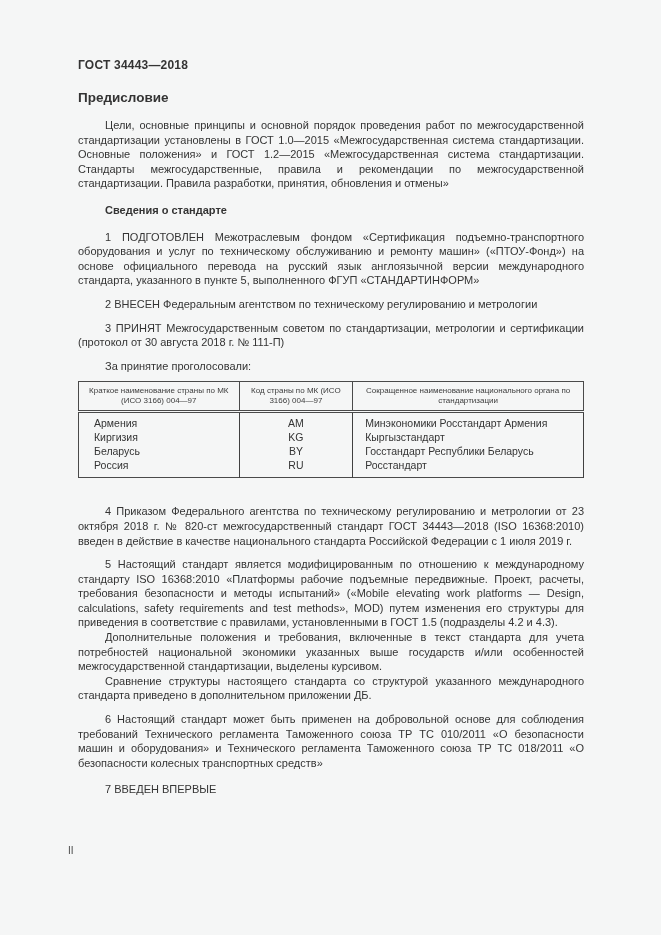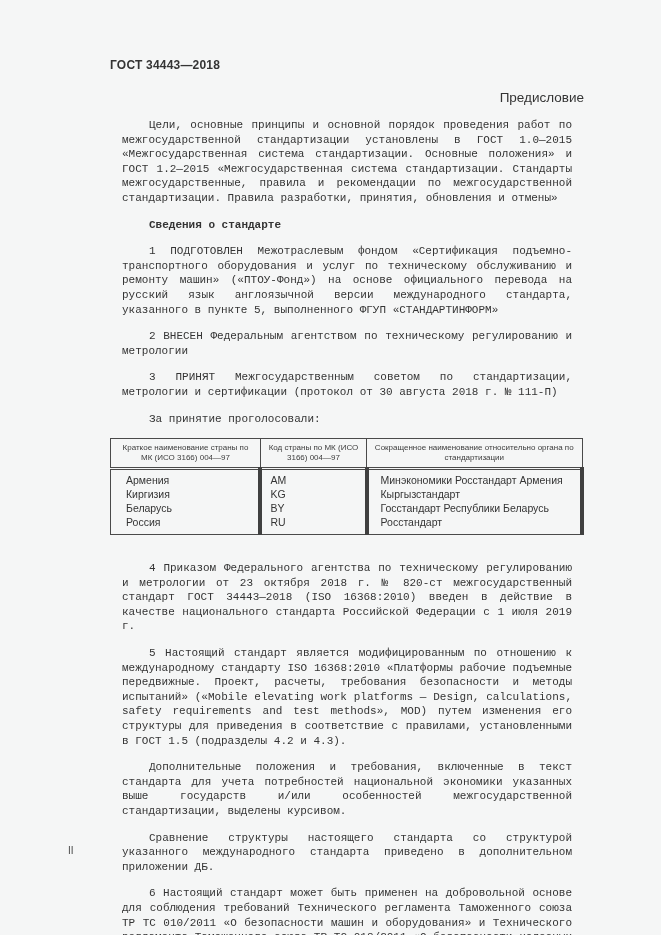--- a/index.html
+++ b/index.html
@@ -12,40 +12,39 @@
     background: #f5f6f6;
     font-family: "Liberation Sans", sans-serif;
     color: #343434;
     overflow: hidden;
   }
   .page {
     position: relative;
     box-sizing: border-box;
     width: 661px;
     height: 935px;
-    padding: 58px 77px 0 110px;
+    padding: 58px 77px 0 78px;
   }
   .doc-num {
     font-size: 12px;
     font-weight: bold;
     letter-spacing: 0.2px;
   }
   .title {
     margin: 18px 0 13px 0;
-    text-align: right;
+    text-align: left;
     font-size: 13.5px;
-    font-weight: normal;
+    font-weight: bold;
   }
   p.para {
-    margin: 12px;
+    margin: 0;
     font-size: 11px;
     line-height: 14.6px;
     text-align: justify;
     text-indent: 27px;
-    font-family: Liberation Mono, monospace;
   }
   p.gap   { margin-top: 9px; }
   p.gap-lg{ margin-top: 12px; }
   .subhead { font-weight: bold; }
   table.vote-table {
     width: 100%;
     table-layout: fixed;
     border-collapse: collapse;
     border: 1px solid #4a4a4a;
     margin: 8px 0 26px 0;
@@ -63,25 +62,25 @@
     border-left: 1px solid #4a4a4a;
     border-right: 1px solid #4a4a4a;
     border-bottom: 3px double #4a4a4a;
     color: #3c3c3c;
   }
   .vote-table td {
     font-size: 10.5px;
     line-height: 14px;
     padding: 0 8px;
     border-left: 1px solid #4a4a4a;
-    border-right: 4px solid #404040;
+    border-right: 1px solid #404040;
     color: #343434;
   }
   .vote-table td.col-country { padding-left: 15px; }
-  .vote-table td.col-code    { }
+  .vote-table td.col-code    { text-align: center; }
   .vote-table td.col-org     { padding-left: 12px; }
   .vote-table tbody tr:first-child td { padding-top: 3px; }
   .vote-table tbody tr:last-child td  { padding-bottom: 5px; }
   .page-number {
     position: absolute;
     left: 68px;
     top: 845px;
     font-size: 10px;
     color: #4a4a4a;
   }
@@ -110,21 +109,21 @@
   <table class="vote-table">
     <colgroup>
       <col class="c1">
         <col class="c2">
         <col class="c3">
     </colgroup>
     <thead>
       <tr>
         <th>Краткое наименование страны по МК (ИСО 3166) 004—97</th>
         <th>Код страны по МК (ИСО 3166) 004—97</th>
-        <th>Сокращенное наименование относительно органа по стандартизации</th>
+        <th>Сокращенное наименование национального органа по стандартизации</th>
       </tr>
     </thead>
     <tbody>
       <tr>
         <td class="col-country">Армения</td>
         <td class="col-code">AM</td>
         <td class="col-org">Минэкономики Росстандарт Армения</td>
       </tr>
       <tr>
         <td class="col-country">Киргизия</td>

